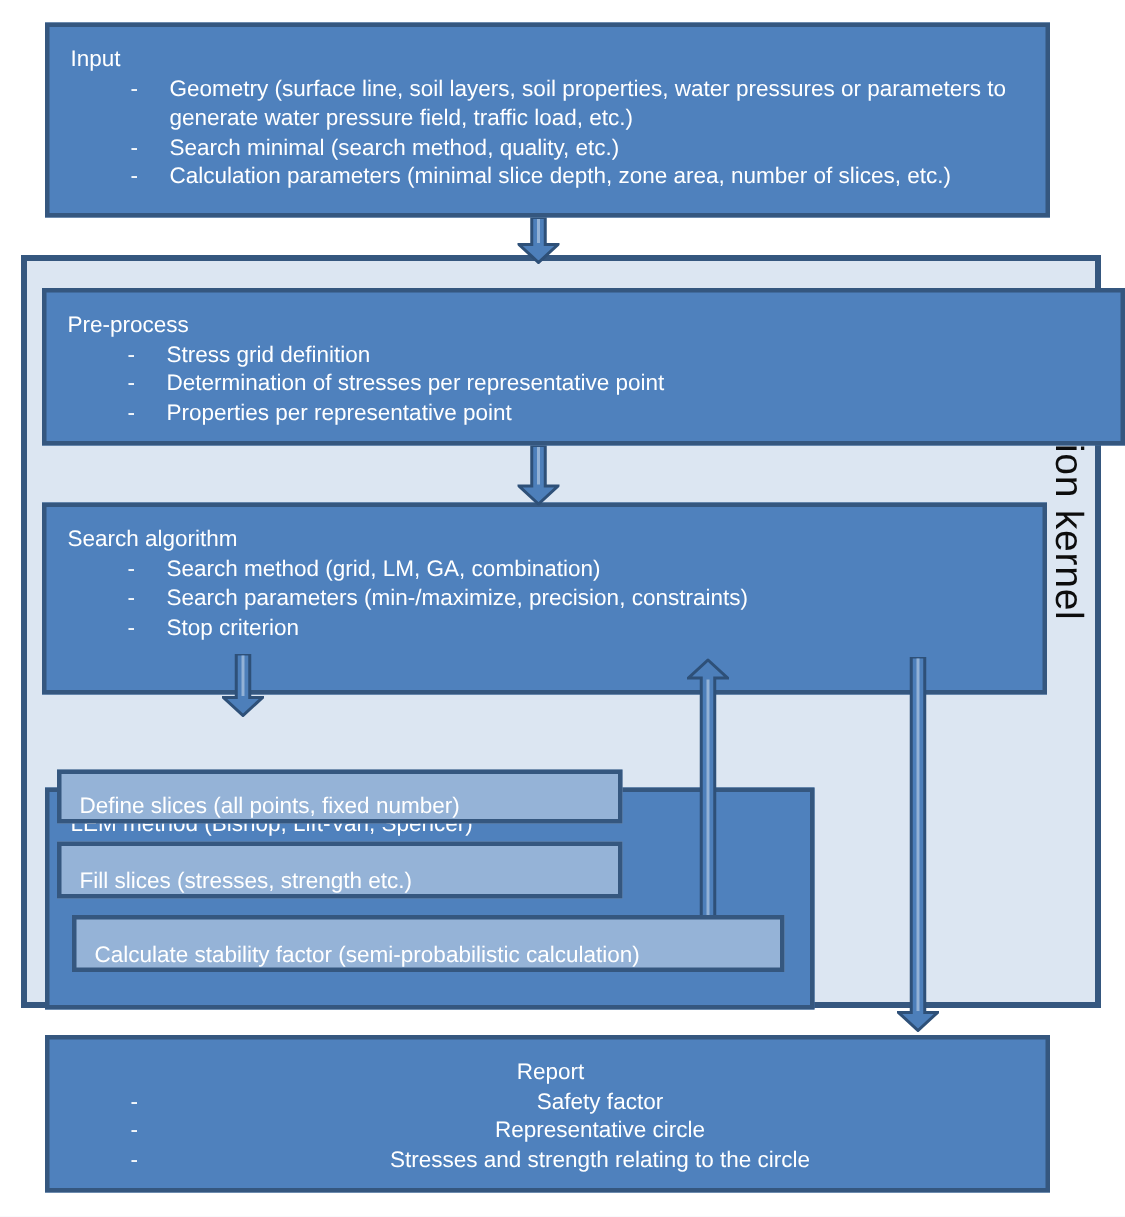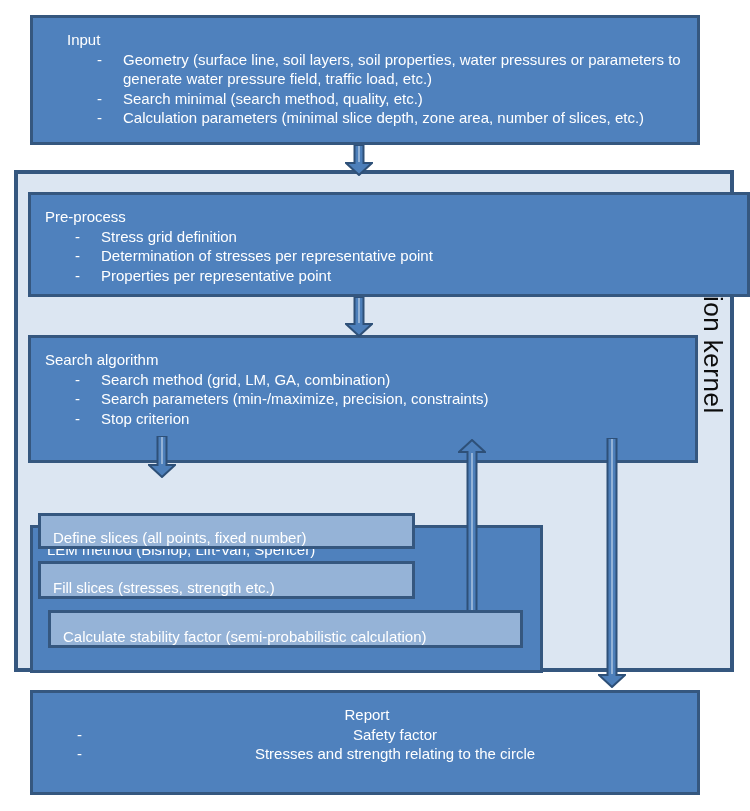--- a/index.html
+++ b/index.html
@@ -53,20 +53,21 @@
   .box-title{
     padding:12px 10px 0 14px;
   }
   .box ul{
     margin:0;padding:0;list-style:none;
   }
   .box li{
     position:relative;
     padding-left:70px;
     padding-right:10px;
+    margin-left:10px;
   }
   .box li::before{
     content:"-";
     position:absolute;
     left:44px;
   }
   .step{
     position:absolute;
     box-sizing:border-box;
     background:var(--step-fill);
@@ -86,21 +87,21 @@
     fill:var(--arrow-fill);
     stroke:var(--arrow-stroke);
     stroke-width:2;
     stroke-linejoin:miter;
   }
   .arrow line{
     stroke:var(--arrow-core);
     stroke-width:2;
   }
   
-  .input-box   {left:30px; top:15px;  width:670px; height:130px;padding-left:20px;}
+  .input-box   {left:30px; top:15px;  width:670px; height:130px;}
   .pre-box     {left:28px; top:192px; width:722px; height:105px;}
   .search-box  {left:28px; top:335px; width:670px; height:128px;}
   .lem-box     {left:30px; top:478px; width:513px; height:148px; z-index:3;margin-top:47px;}
   .report-box  {left:30px; top:690px; width:670px; height:105px;text-align:center;}
   .step-1{left:38px; top:513px; width:377px; height:36px;}
   .step-2{left:38px; top:561px; width:377px; height:38px;}
   .step-3{left:48px; top:610px; width:475px; height:38px;}
 </style>
 </head>
 <body>
@@ -147,20 +148,21 @@
     <span>Fill slices (stresses, strength etc.)</span>
   </div>
   <div class="step step-3">
     <span>Calculate stability factor (semi-probabilistic calculation)</span>
   </div>
 
   <div class="box report-box">
     <div class="box-title">Report</div>
     <ul>
       <li>Safety factor</li>
+      <li>Representative circle</li>
       <li>Stresses and strength relating to the circle</li>
     </ul>
   </div>
 
   <svg class="arrow" style="left:345px;top:145px;" width="28" height="31" viewBox="0 0 28 31">
     <polygon points="9.5,0 18.5,0 18.5,18 27,18 14,30 1,18 9.5,18"></polygon>
     <line x1="14" y1="1" x2="14" y2="17"></line>
   </svg>
 
   <svg class="arrow" style="left:345px;top:297px;" width="28" height="40" viewBox="0 0 28 40">

